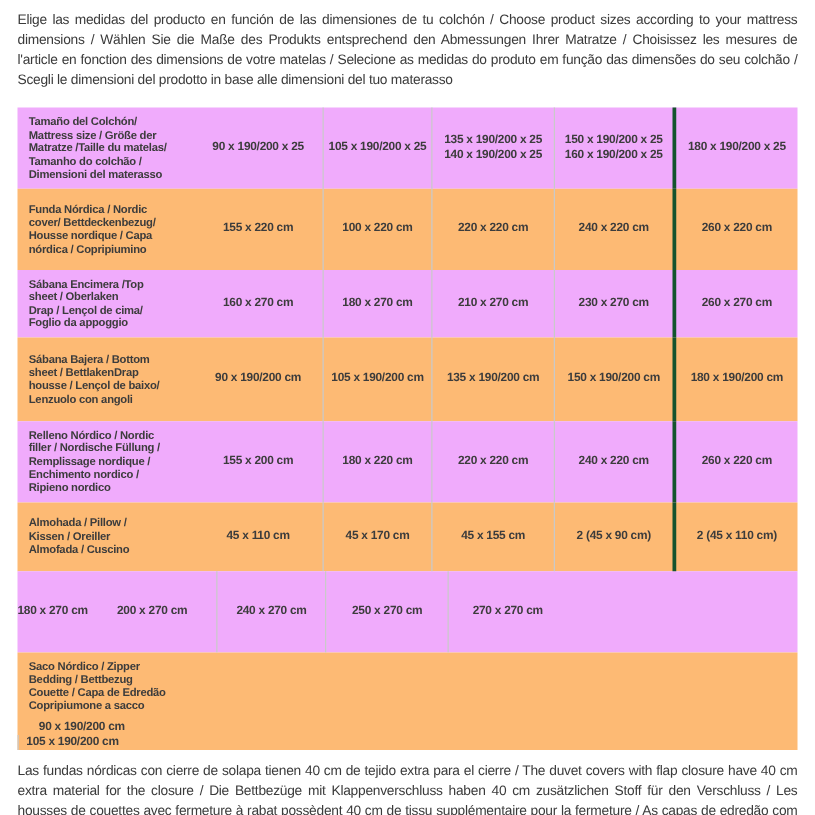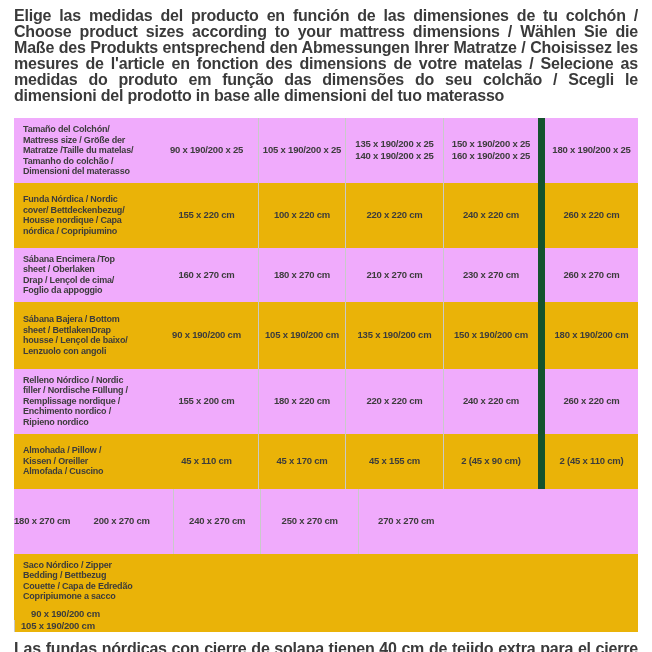--- a/index.html
+++ b/index.html
@@ -5,35 +5,35 @@
   html, body { margin: 0; padding: 0; background: #ffffff; }
   body {
     width: 652px; height: 652px; overflow: hidden;
     font-family: "Liberation Sans", sans-serif;
     color: #3c3c3c;
     -webkit-font-smoothing: antialiased;
   }
   .page { padding: 8px 14px 0 14px; }
   .intro, .note {
     margin: 0;
-    font-size: 16px;
-    font-weight: bold;
+    font-size: 11px;
+    font-weight: normal;
     line-height: 16px;
     text-align: justify;
     letter-spacing: -0.2px;
     color: #3a3a3a;
   }
   .size-table {
     margin-top: 14px;
     width: 624px;
   }
   .row {
     display: flex;
     align-items: stretch;
-    background: #eab308;
+    background: #fdba74;
   }
   .row.alt { background: #f0abfc; }
   .cell {
     box-sizing: border-box;
     display: flex;
     align-items: center;
     white-space: pre-line;
     font-weight: bold;
     letter-spacing: -0.2px;
   }
@@ -48,21 +48,21 @@
   .cell.val {
     font-size: 9.5px;
     line-height: 12px;
     justify-content: center;
     text-align: center;
   }
   .cell.val:nth-child(2) { width: 103px; }
   .cell.val:nth-child(3) { width: 87px;  border-left: 1px solid #c9c9c9; }
   .cell.val:nth-child(4) { width: 98px;  border-left: 1px solid #c9c9c9; }
   .cell.val:nth-child(5) { width: 95px;  border-left: 1px solid #c9c9c9; }
-  .cell.val:nth-child(6) { width: 100px; border-left: 7px solid #14532d; }
+  .cell.val:nth-child(6) { width: 100px; border-left: 3px solid #14532d; }
   .note { margin-top: 9px; }
 </style>
 </head>
 <body>
 
 <div class="page">
   <p class="intro">Elige las medidas del producto en función de las dimensiones de tu colchón / Choose product sizes according to your mattress dimensions / Wählen Sie die Maße des Produkts entsprechend den Abmessungen Ihrer Matratze / Choisissez les mesures de l'article en fonction des dimensions de votre matelas / Selecione as medidas do produto em função das dimensões do seu colchão / Scegli le dimensioni del prodotto in base alle dimensioni del tuo materasso</p>
   <div class="size-table" id="size-table">
       <div class="row alt" style="min-height: 62px;">
     <div class="cell label">Tamaño del Colchón/

